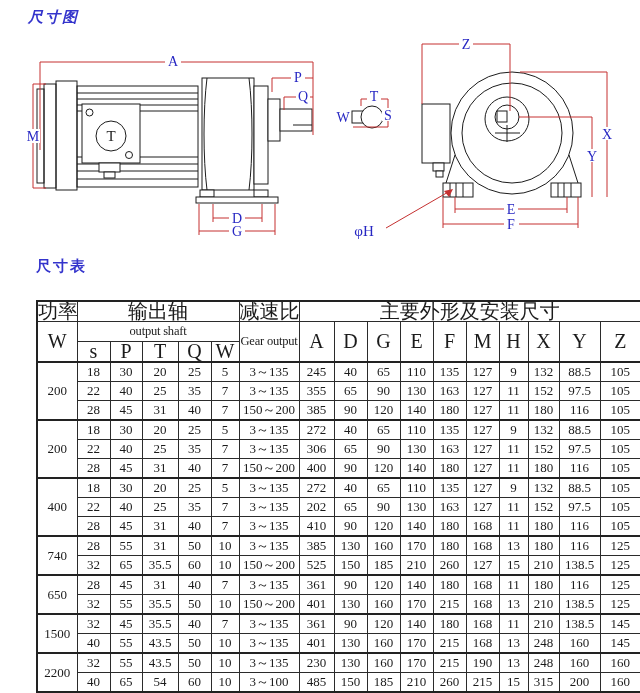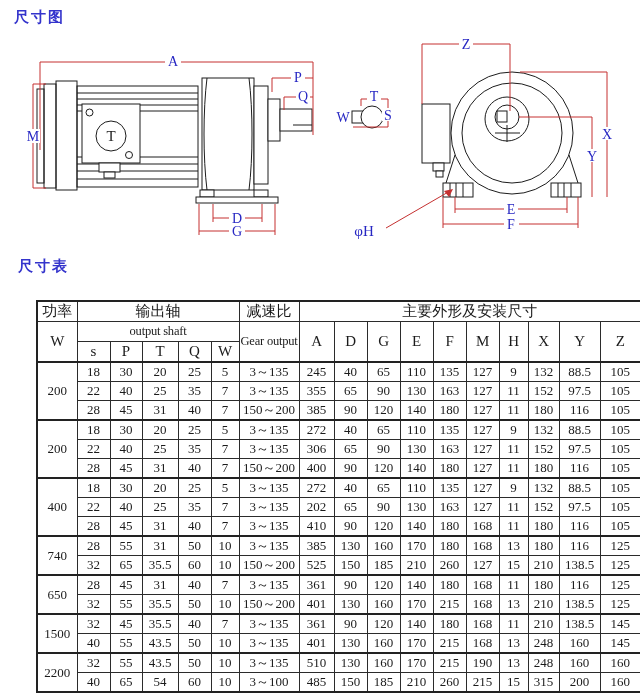--- a/index.html
+++ b/index.html
@@ -3,34 +3,34 @@
 <meta charset="utf-8">
 <style>
   html,body{margin:0;padding:0;}
   body{
     width:640px;height:693px;background:#ffffff;position:relative;overflow:hidden;
     font-family:"Liberation Serif","DejaVu Serif",serif;color:#1b1b1b;
   }
   .page-title{
     position:absolute;color:#3434cc;font-weight:bold;font-size:15px;letter-spacing:2px;
   }
-  #title-diagram{left:14px;top:8px;}
-  #title-table{left:18px;top:257px;}
+  #title-diagram{left:28px;top:8px;font-style:italic;}
+  #title-table{left:36px;top:257px;}
   #drawings{position:absolute;left:0;top:0;}
   #dim-table{
     position:absolute;left:36px;top:300px;width:604px;
     border-collapse:collapse;table-layout:fixed;
     font-size:13px;text-align:center;border:2px solid #222;
   }
   #dim-table th,#dim-table td{
     border:1px solid #2b2b2b;padding:0;height:18px;line-height:18px;
     font-weight:normal;white-space:nowrap;overflow:hidden;
   }
   #dim-table thead{border-bottom:2px solid #222;}
-  #dim-table thead th{height:19px;line-height:19px;font-size:15px;}
+  #dim-table thead th{height:19px;line-height:19px;font-size:20px;}
   #dim-table thead .en-header{font-size:12.5px;letter-spacing:-0.2px;}
   #dim-table tr.group-start td{border-top:2px solid #222;}
   .svg-label{fill:#2727c3;font-family:"Liberation Serif","DejaVu Serif",serif;font-size:14px;}
   .svg-label-big{fill:#2727c3;font-family:"Liberation Serif","DejaVu Serif",serif;font-size:15px;}
   .svg-black-text{fill:#1c1c1c;font-family:"Liberation Serif","DejaVu Serif",serif;font-size:15px;}
 </style>
 </head>
 <body>
 
 <div class="page-title" id="title-diagram">尺寸图</div>
@@ -502,21 +502,21 @@
         <td>145</td>
       </tr>
       <tr class="group-start">
         <td rowspan="2">2200</td>
         <td>32</td>
         <td>55</td>
         <td>43.5</td>
         <td>50</td>
         <td>10</td>
         <td>3～135</td>
-        <td>510</td>
+        <td>230</td>
         <td>130</td>
         <td>160</td>
         <td>170</td>
         <td>215</td>
         <td>190</td>
         <td>13</td>
         <td>248</td>
         <td>160</td>
         <td>160</td>
       </tr>

